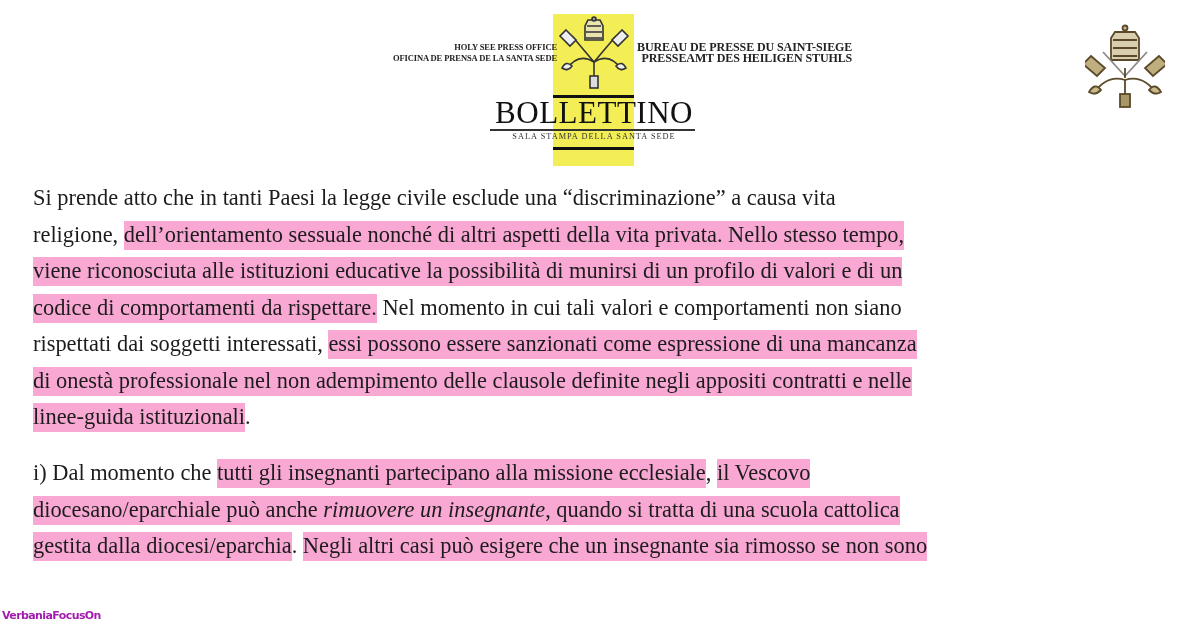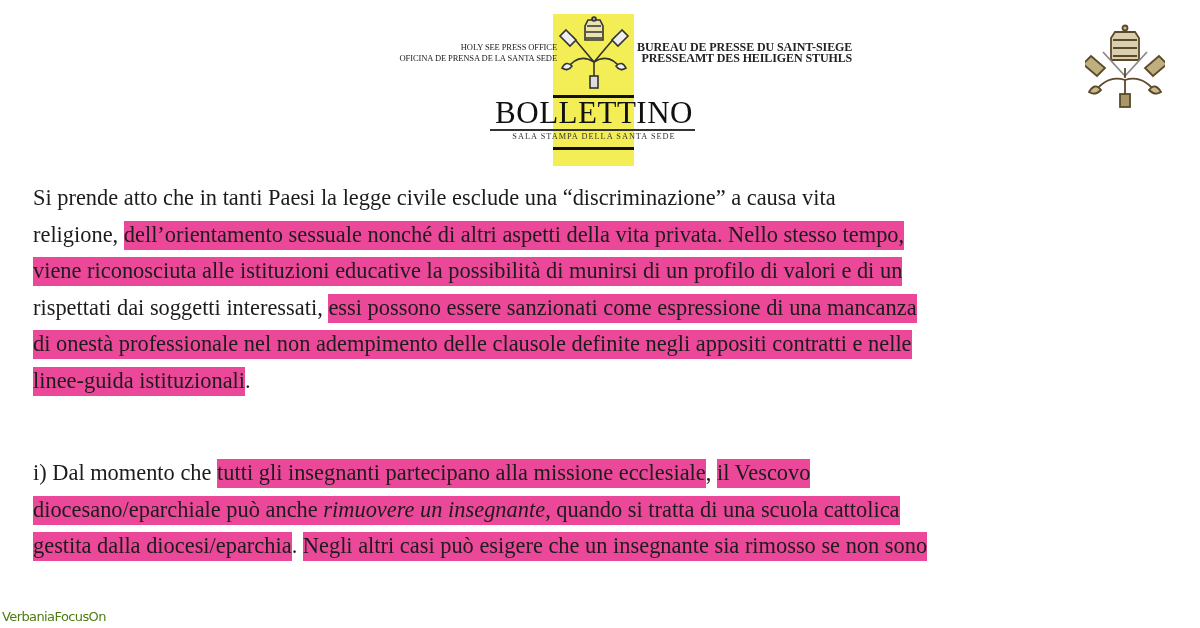--- a/index.html
+++ b/index.html
@@ -4,42 +4,42 @@
 <style>
   html, body { margin:0; padding:0; }
   body {
     width:1200px; height:628px; background:#ffffff; position:relative; overflow:hidden;
     font-family:"Liberation Serif", "DejaVu Serif", serif; color:#1a1a1a;
   }
   .header { position:absolute; left:0; top:0; width:1200px; height:170px; }
   .yellow-box { position:absolute; left:553px; top:14px; width:81px; height:152px; background:#f3ee55; }
   .emblem-center { position:absolute; left:558px; top:16px; width:72px; height:76px; }
   .hdr-left { position:absolute; right:643px; top:42px; text-align:right;
-    font-family:"Liberation Serif", serif; font-weight:normal; font-size:8.5px; line-height:11px; letter-spacing:-0.1px; color:#222; }
+    font-family:"Liberation Serif", serif; font-weight:bold; font-size:8.5px; line-height:11px; letter-spacing:-0.1px; color:#222; }
   .hdr-right { position:absolute; left:637px; top:42px; text-align:right;
     font-family:"Liberation Serif", serif; font-weight:bold; font-size:12px; line-height:11px; letter-spacing:-0.1px; color:#222; }
   .bar-top { position:absolute; left:553px; top:95px; width:81px; height:3px; background:#111; }
   .title { position:absolute; left:488px; top:96px; width:212px; text-align:center;
     font-family:Liberation Serif, serif; font-size:31px; letter-spacing:0.5px; color:#111; line-height:34px; }
   .title-line { position:absolute; left:490px; top:129px; width:205px; height:2px; background:#333; }
   .subtitle { position:absolute; left:488px; top:132px; width:212px; text-align:center;
     font-family:"Liberation Serif", serif; font-weight:normal; font-size:8.3px; letter-spacing:1px; color:#333; }
   .bar-bottom { position:absolute; left:553px; top:147px; width:81px; height:3px; background:#111; }
   .emblem-right { position:absolute; left:1085px; top:24px; width:80px; height:84px; }
 
   .body-text { position:absolute; left:33px; width:1140px; font-family:"Liberation Serif", serif;
     font-size:22.4px; line-height:36.5px; color:#1c1c1c; }
   .p1 { top:180px; }
   .p2 { top:455px; }
   .line { display:block; white-space:nowrap; }
-  .hl { background:#ec4899; padding:1px 0 3px 0; }
+  .hl { background:#f9a8d4; padding:1px 0 3px 0; }
   em { font-style:italic; }
 
   .watermark { position:absolute; left:2px; top:609px; font-family:"DejaVu Sans", sans-serif;
-    font-size:13px; color:#4d7c0f; letter-spacing:-0.6px; font-weight:400; }
+    font-size:11px; color:#a21caf; letter-spacing:-0.6px; font-weight:700; }
 </style>
 </head>
 <body>
 
 <div class="header">
   <div class="yellow-box"></div>
   <svg class="emblem-center" viewBox="0 0 72 76">
     <g fill="none" stroke="#333" stroke-width="1.6">
       <path d="M30 4 h12 l3 6 v14 h-18 v-14 z" fill="#e9e3b0"></path>
       <path d="M29 10 h14 M28 16 h16 M28 22 h16"></path>
@@ -83,20 +83,21 @@
       <path d="M40 56 v26" fill="none"></path>
       <rect x="35" y="70" width="10" height="13" fill="#a89868"></rect>
     </g>
   </svg>
 </div>
 
 <div class="body-text p1" id="p1">
     <span class="line"><span>Si prende atto che in tanti Paesi la legge civile esclude una “discriminazione” a causa vita</span></span>
     <span class="line"><span>religione, </span><span class="hl">dell’orientamento sessuale nonché di altri aspetti della vita privata. Nello stesso tempo,</span></span>
     <span class="line"><span class="hl">viene riconosciuta alle istituzioni educative la possibilità di munirsi di un profilo di valori e di un</span></span>
+    <span class="line"><span class="hl">codice di comportamenti da rispettare.</span><span> Nel momento in cui tali valori e comportamenti non siano</span></span>
     <span class="line"><span>rispettati dai soggetti interessati, </span><span class="hl">essi possono essere sanzionati come espressione di una mancanza</span></span>
     <span class="line"><span class="hl">di onestà professionale nel non adempimento delle clausole definite negli appositi contratti e nelle</span></span>
     <span class="line"><span class="hl">linee-guida istituzionali</span><span>.</span></span>
   </div>
 <div class="body-text p2" id="p2">
     <span class="line"><span>i) Dal momento che </span><span class="hl">tutti gli insegnanti partecipano alla missione ecclesiale</span><span>, </span><span class="hl">il Vescovo</span></span>
     <span class="line"><span class="hl">diocesano/eparchiale può anche </span><em class="hl">rimuovere un insegnante</em><span class="hl">, quando si tratta di una scuola cattolica</span></span>
     <span class="line"><span class="hl">gestita dalla diocesi/eparchia</span><span>. </span><span class="hl">Negli altri casi può esigere che un insegnante sia rimosso se non sono</span></span>
   </div>
 

